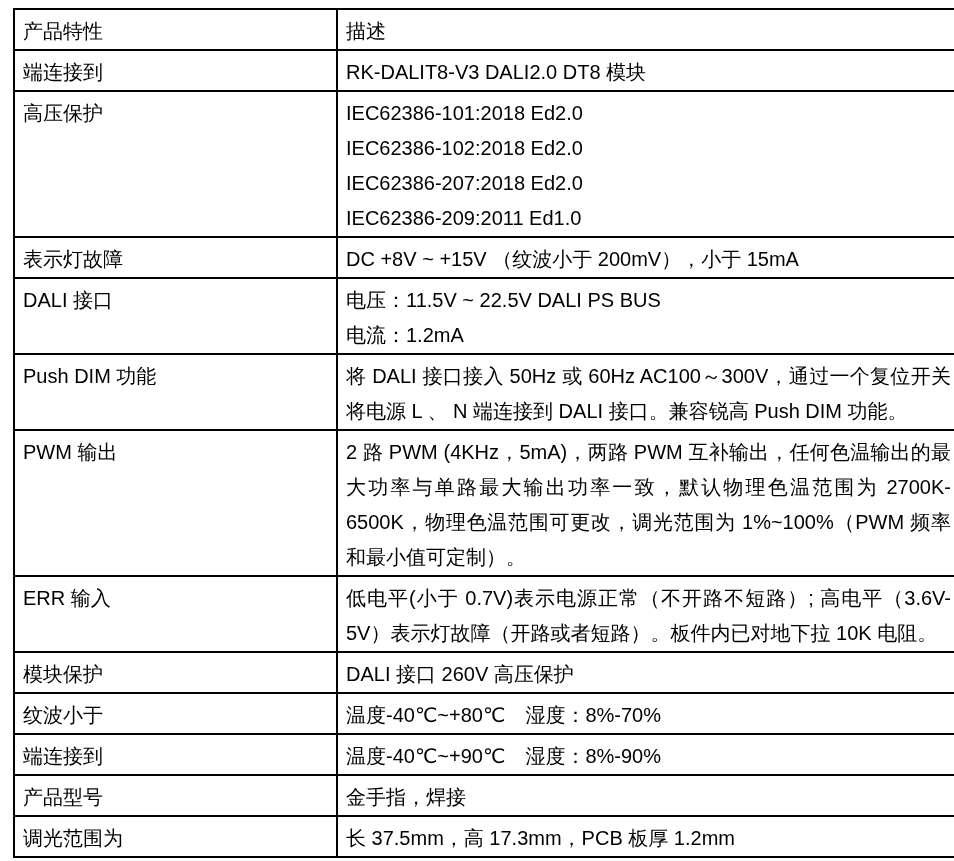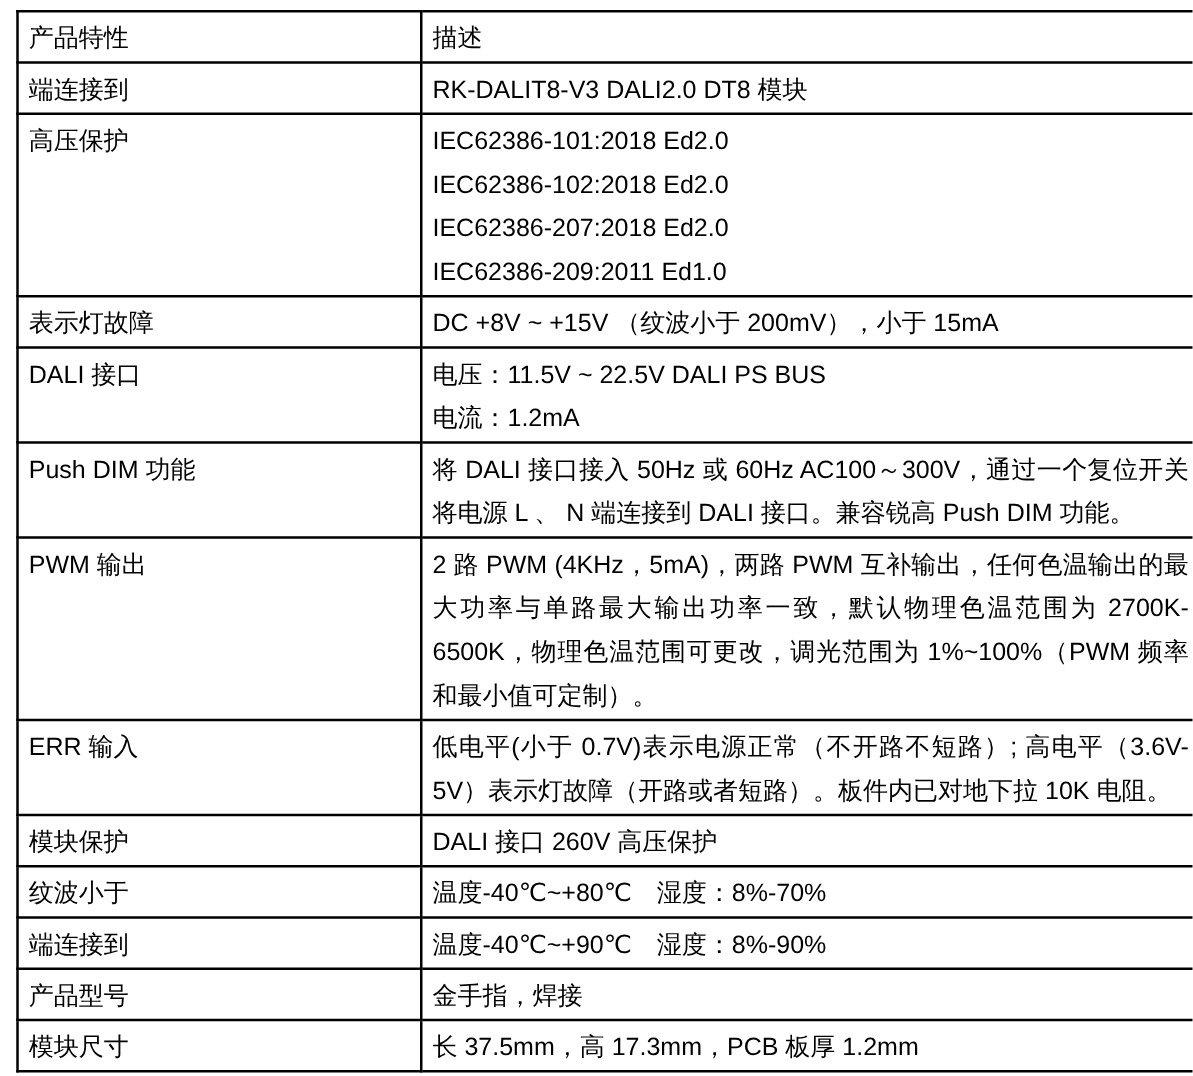--- a/index.html
+++ b/index.html
@@ -91,18 +91,18 @@
       </tr>
       <tr>
         <td class="feature-cell">端连接到</td>
         <td class="desc-cell">温度-40℃~+90℃　湿度：8%-90%</td>
       </tr>
       <tr>
         <td class="feature-cell">产品型号</td>
         <td class="desc-cell">金手指，焊接</td>
       </tr>
       <tr>
-        <td class="feature-cell">模块尺寸</td>
+        <td class="feature-cell">调光范围为</td>
         <td class="desc-cell">长 37.5mm，高 17.3mm，PCB 板厚 1.2mm</td>
       </tr>
     </tbody>
   </table>
 </div>
 
 </body></html>

